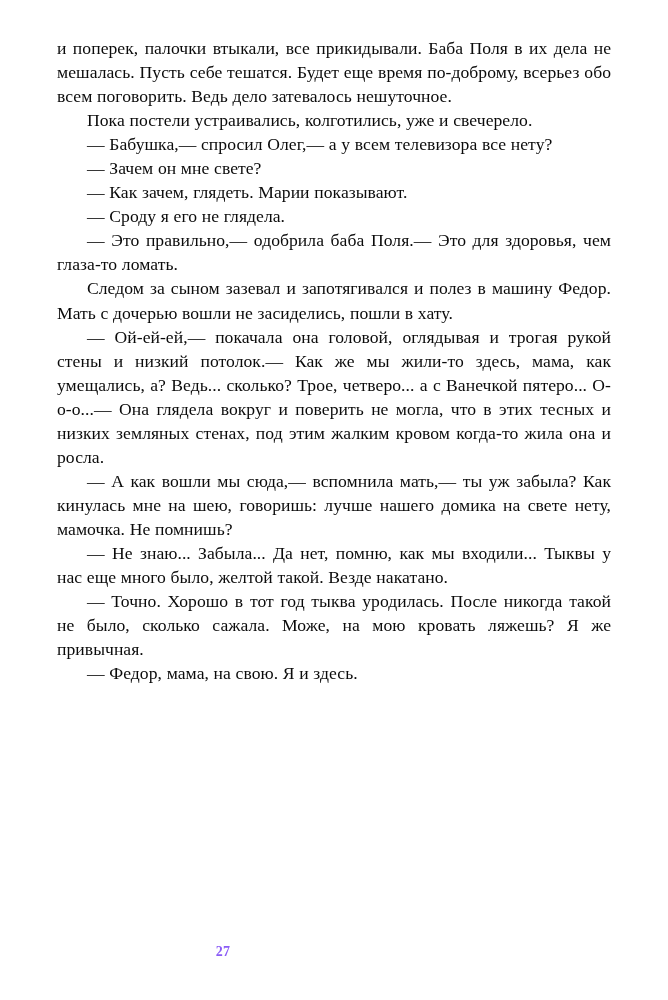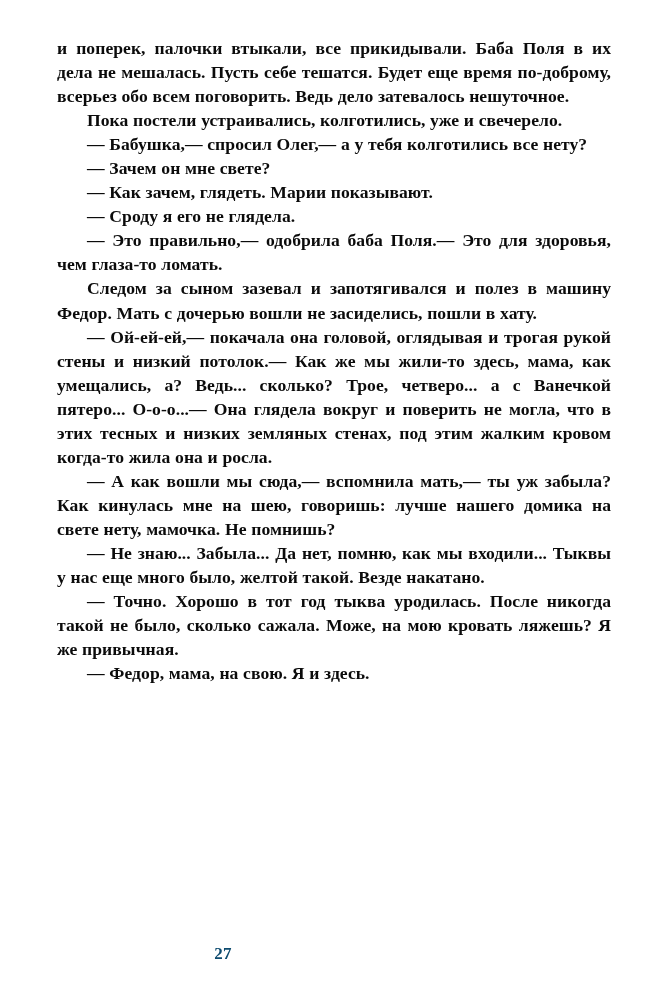--- a/index.html
+++ b/index.html
@@ -28,21 +28,21 @@
     top: 36px;
     width: 554px;
   }
 
   .para {
     margin: 0;
     text-align: justify;
     text-justify: inter-word;
     font-size: 17.6px;
     line-height: 24.05px;
-    font-weight: 700;
+    font-weight: 400;
     letter-spacing: 0.05px;
     word-spacing: 0.2px;
     text-indent: 30px;
     hyphens: manual;
   }
 
   
   .para.cont {
     text-indent: 0;
   }
@@ -52,38 +52,38 @@
     text-indent: 30px;
   }
 
   .page-number {
     position: absolute;
     left: 0;
     top: 944px;
     width: 668px;
     text-align: center;
     font-family: "Liberation Serif", "DejaVu Serif", serif;
-    font-size: 17px;
+    font-size: 14px;
     font-weight: 700;
-    color: #0c4a6e;
+    color: #8b5cf6;
     letter-spacing: 0.3px;
     
     padding-right: 222px;
     box-sizing: border-box;
   }
 </style>
 </head>
 <body>
 
 <div class="page">
 
   <div class="textblock">
     <p class="para cont">и поперек, палочки втыкали, все прикидывали. Баба Поля в их дела не мешалась. Пусть себе тешатся. Будет еще время по-доброму, всерьез обо всем поговорить. Ведь дело затевалось нешуточное.</p>
     <p class="para">Пока постели устраивались, колготились, уже и свечерело.</p>
-    <p class="para dialogue">— Бабушка,— спросил Олег,— а у тебя колготились все нету?</p>
+    <p class="para dialogue">— Бабушка,— спросил Олег,— а у всем телевизора все нету?</p>
     <p class="para dialogue">— Зачем он мне свете?</p>
     <p class="para dialogue">— Как зачем, глядеть. Марии показывают.</p>
     <p class="para dialogue">— Сроду я его не глядела.</p>
     <p class="para dialogue">— Это правильно,— одобрила баба Поля.— Это для здоровья, чем глаза-то ломать.</p>
     <p class="para">Следом за сыном зазевал и запотягивался и полез в машину Федор. Мать с дочерью вошли не засиделись, пошли в хату.</p>
     <p class="para dialogue">— Ой-ей-ей,— покачала она головой, оглядывая и тро­гая рукой стены и низкий потолок.— Как же мы жили-то здесь, мама, как умещались, а? Ведь... сколько? Трое, четверо... а с Ванечкой пятеро... О-о-о...— Она глядела вокруг и поверить не могла, что в этих тесных и низких земляных стенах, под этим жалким кровом когда-то жила она и росла.</p>
     <p class="para dialogue">— А как вошли мы сюда,— вспомнила мать,— ты уж забыла? Как кинулась мне на шею, говоришь: лучше на­шего домика на свете нету, мамочка. Не помнишь?</p>
     <p class="para dialogue">— Не знаю... Забыла... Да нет, помню, как мы вхо­дили... Тыквы у нас еще много было, желтой такой. Везде накатано.</p>
     <p class="para dialogue">— Точно. Хорошо в тот год тыква уродилась. После никогда такой не было, сколько сажала. Може, на мою кровать ляжешь? Я же привычная.</p>
     <p class="para dialogue">— Федор, мама, на свою. Я и здесь.</p>

